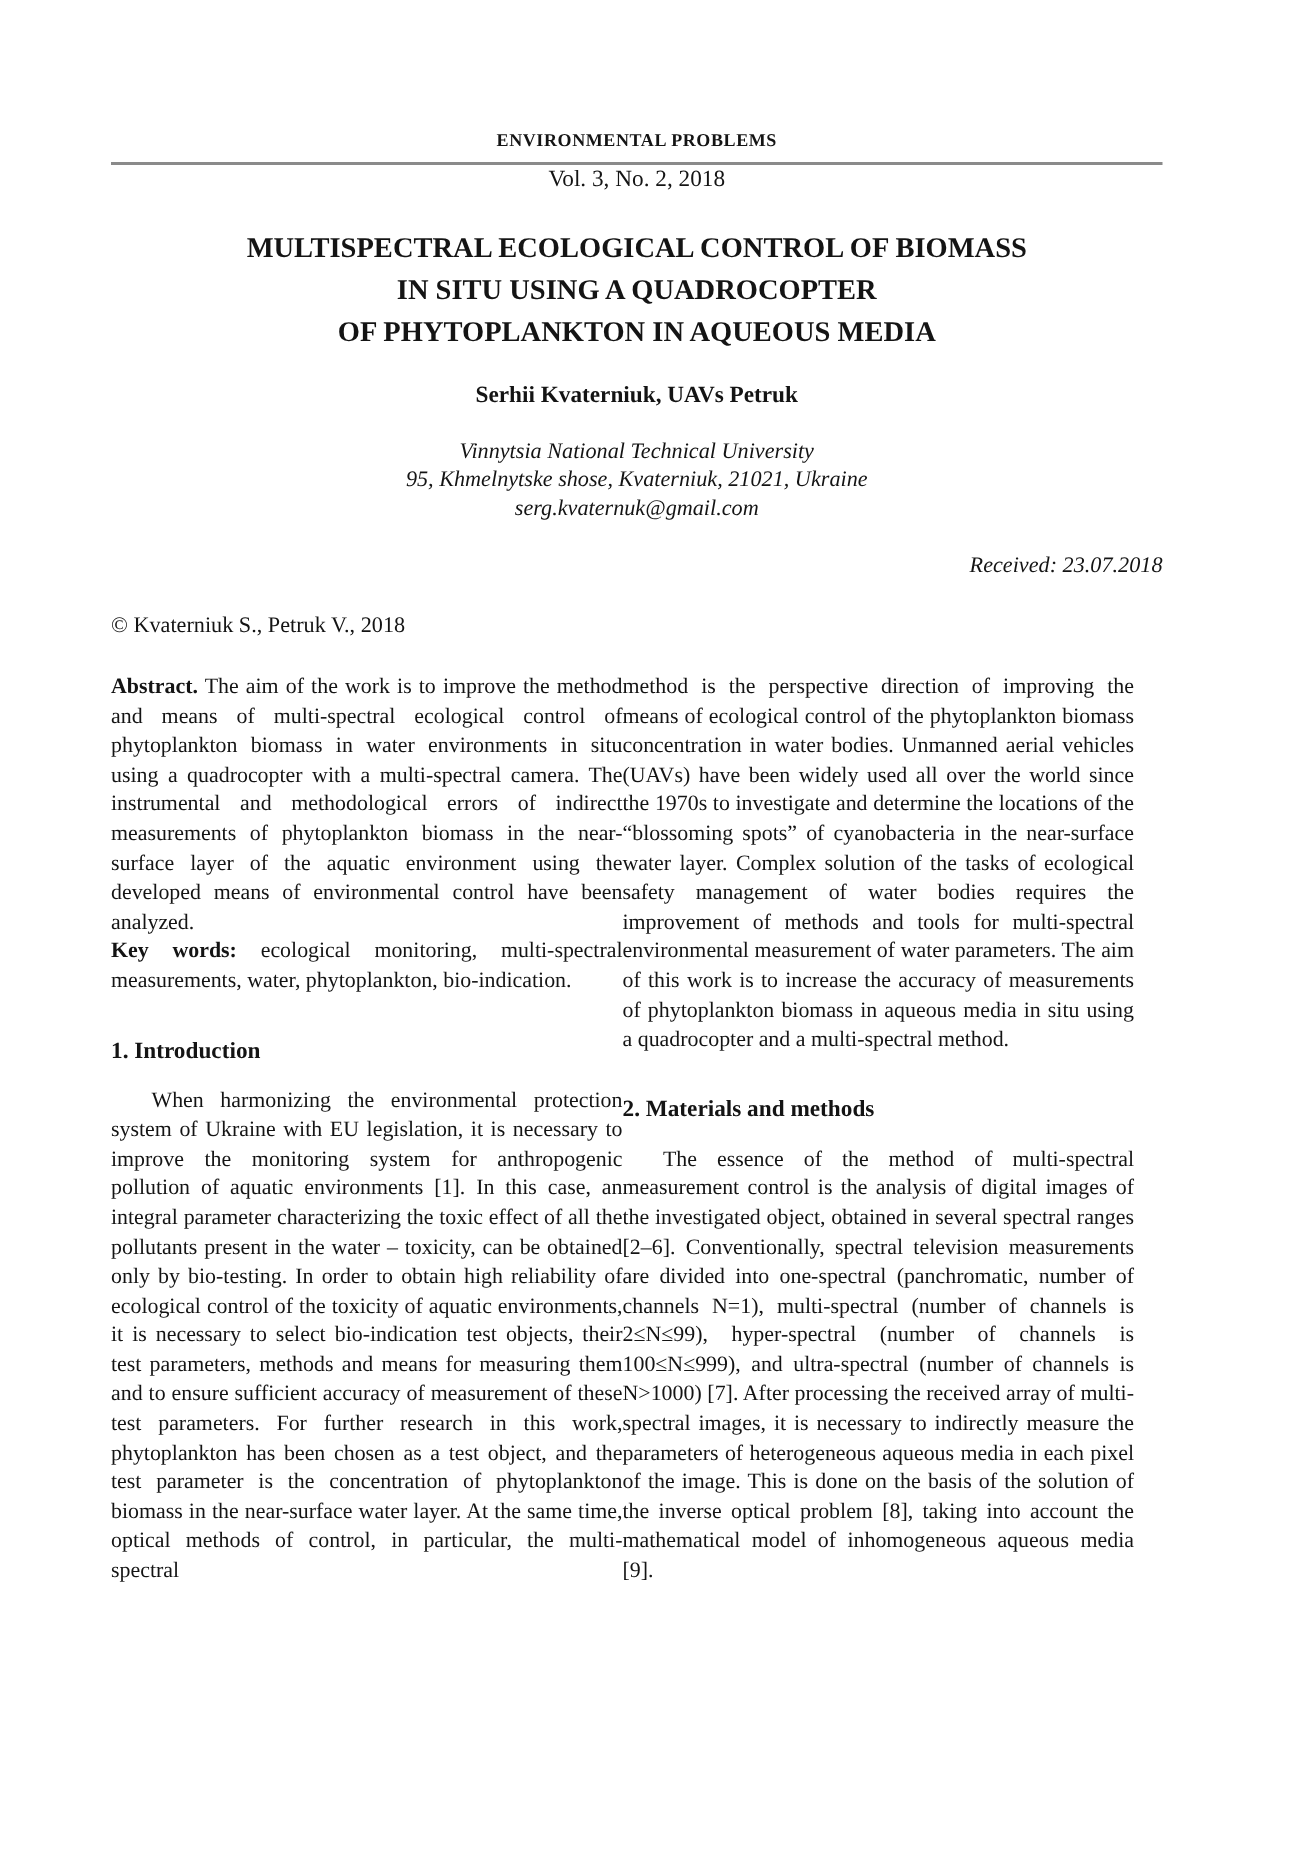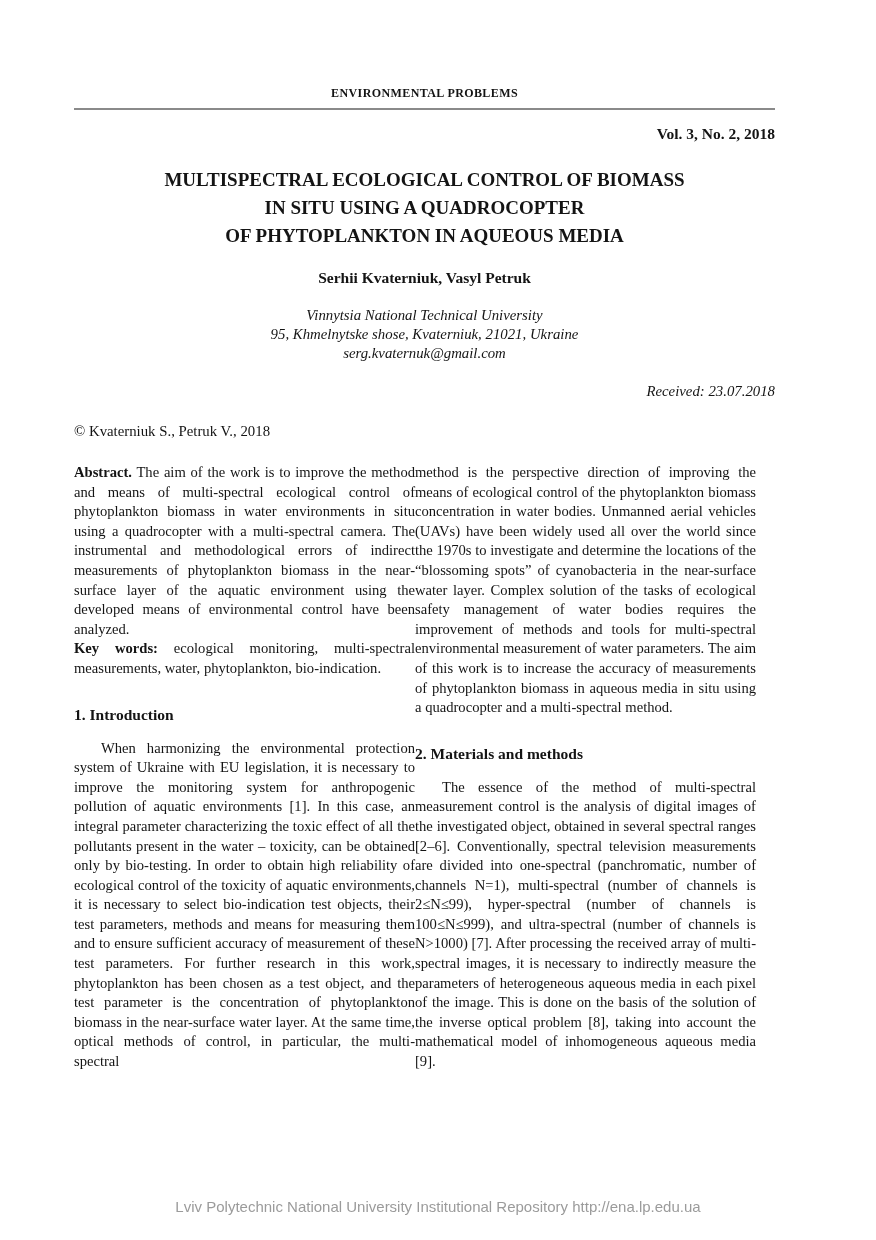--- a/index.html
+++ b/index.html
@@ -30,25 +30,24 @@
     font-size: 12px;
     letter-spacing: 0.4px;
     line-height: 18px;
   }
   .head-rule {
     border: none;
     border-top: 2px solid #8a8a8a;
     margin: 6px 0 0 0;
   }
   .volume-issue {
-    margin-top: 14px;
-    font-weight: bold;
+    font-weight: normal;
     font-size: 15.5px;
     line-height: 20px;
-    text-align: right;
+    text-align: center;
   }
   .article-title {
     margin-top: 22px;
     text-align: center;
     font-weight: bold;
     font-size: 19px;
     line-height: 28px;
   }
   .authors {
     margin-top: 18px;
@@ -119,21 +118,21 @@
     <hr class="head-rule">
 
     <div class="volume-issue">Vol. 3, No. 2, 2018</div>
 
     <div class="article-title">
       <div>MULTISPECTRAL ECOLOGICAL CONTROL OF BIOMASS</div>
       <div>IN SITU USING A QUADROCOPTER</div>
       <div>OF PHYTOPLANKTON IN AQUEOUS MEDIA</div>
     </div>
 
-    <div class="authors">Serhii Kvaterniuk, Vasyl Petruk</div>
+    <div class="authors">Serhii Kvaterniuk, UAVs Petruk</div>
 
     <div class="affiliation">
       <div>Vinnytsia National Technical University</div>
       <div>95, Khmelnytske shose, Kvaterniuk, 21021, Ukraine</div>
       <div>serg.kvaternuk@gmail.com</div>
     </div>
 
     <div class="received">Received: 23.07.2018</div>
 
     <div class="copyright">© Kvaterniuk S., Petruk V., 2018</div>
@@ -149,14 +148,13 @@
 
       <div class="col">
         <p>method is the perspective direction of improving the means of ecological control of the phytoplankton biomass concentration in water bodies. Unmanned aerial vehicles (UAVs) have been widely used all over the world since the 1970s to investigate and determine the locations of the “blossoming spots” of cyanobacteria in the near-surface water layer. Complex solution of the tasks of ecological safety management of water bodies requires the improvement of methods and tools for multi-spectral environmental measurement of water parameters. The aim of this work is to increase the accuracy of measurements of phytoplankton biomass in aqueous media in situ using a quadrocopter and a multi-spectral method.</p>
         <div class="section-heading">2. Materials and methods</div>
         <p class="indent">The essence of the method of multi-spectral measurement control is the analysis of digital images of the investigated object, obtained in several spectral ranges [2–6]. Conventionally, spectral television measurements are divided into one-spectral (panchromatic, number of channels N=1), multi-spectral (number of channels is 2≤N≤99), hyper-spectral (number of channels is 100≤N≤999), and ultra-spectral (number of channels is N&gt;1000) [7]. After processing the received array of multi-spectral images, it is necessary to indirectly measure the parameters of heterogeneous aqueous media in each pixel of the image. This is done on the basis of the solution of the inverse optical problem [8], taking into account the mathematical model of inhomogeneous aqueous media [9].</p>
       </div>
 
     </div>
   </div>
 
-  <div class="footer">Lviv Polytechnic National University Institutional Repository http://ena.lp.edu.ua</div>
 </div>
 
 </body></html>

